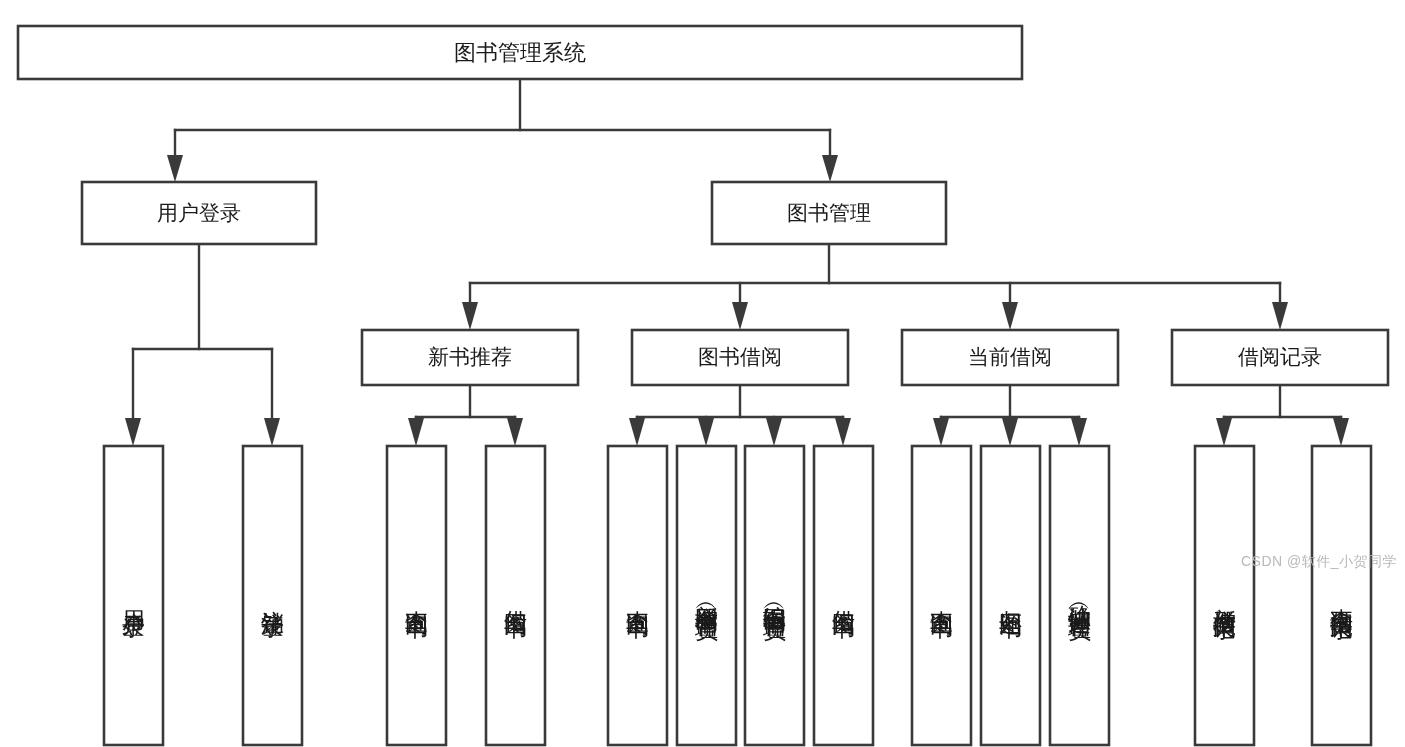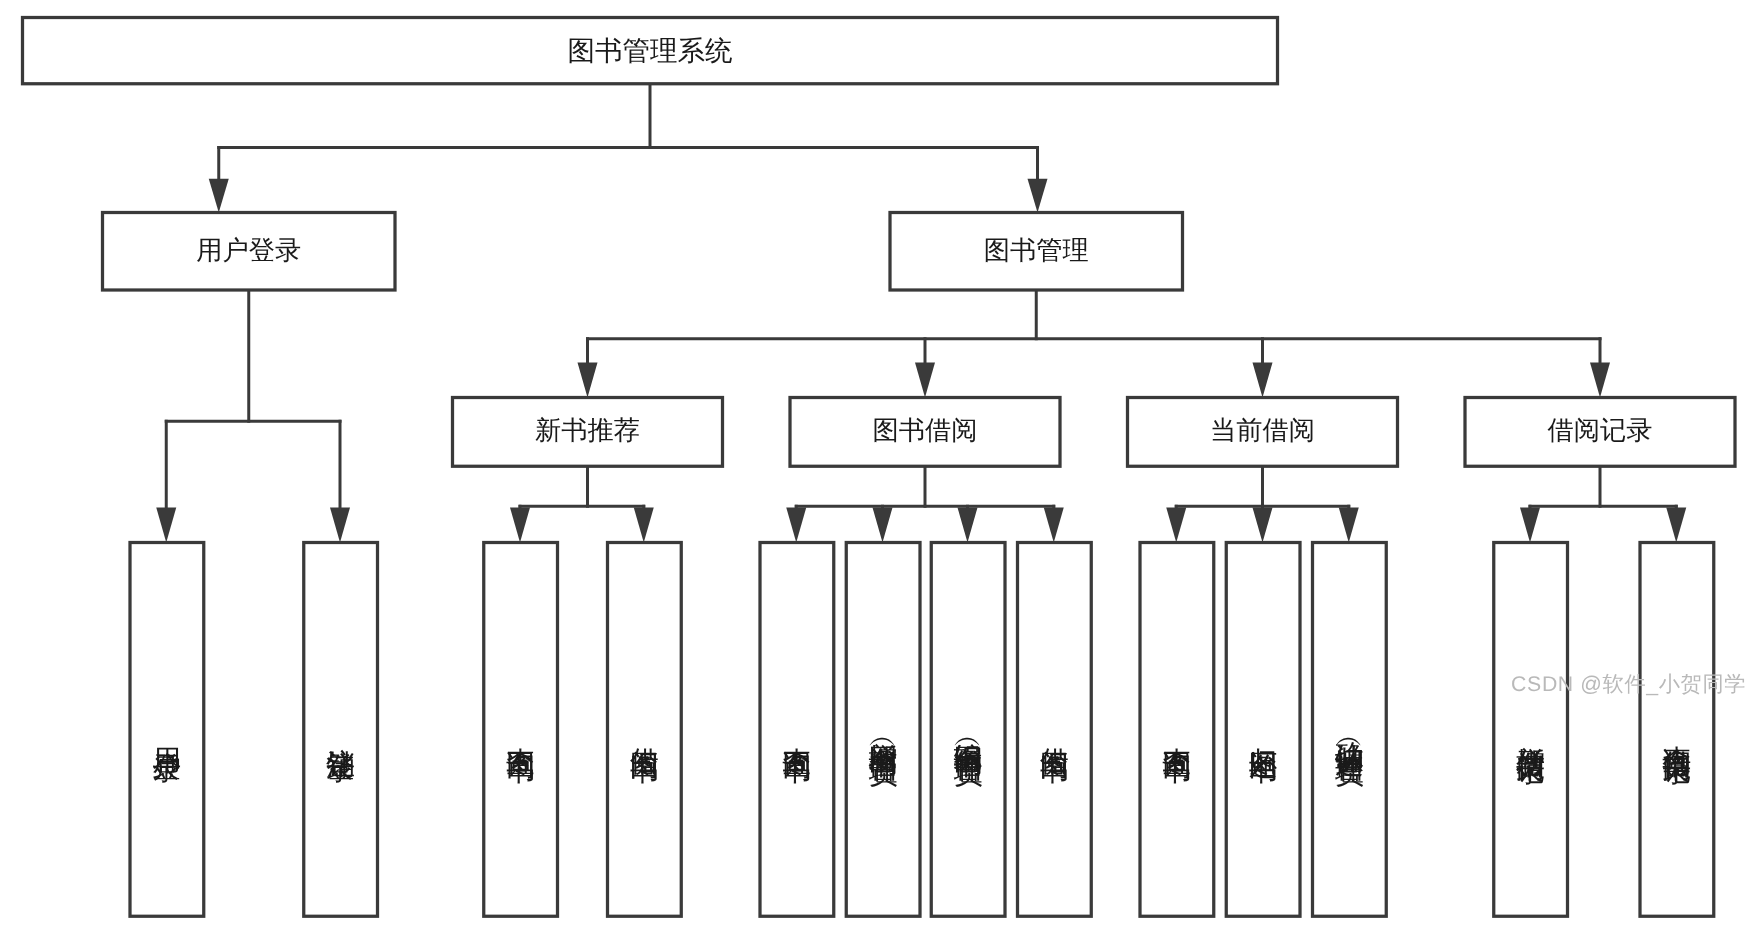--- a/index.html
+++ b/index.html
@@ -11,20 +11,21 @@
     width: 1405px;
     height: 747px;
     font-family: "Liberation Sans", "DejaVu Sans", sans-serif;
     overflow: hidden;
   }
   #diagram-root {
     position: relative;
     width: 1405px;
     height: 563px;
     background: #ffffff;
+    margin-top: 12px;
   }
   svg.diagram-canvas {
     position: absolute;
     left: 0;
     top: 0;
     width: 1405px;
     height: 747px;
   }
   .node-box {
     fill: #ffffff;
@@ -69,21 +70,21 @@
     display: flex;
     align-items: center;
     justify-content: center;
     pointer-events: none;
   }
   .watermark {
     position: absolute;
     right: 8px;
     bottom: 4px;
     font-family: "Liberation Sans", "DejaVu Sans", sans-serif;
-    font-size: 17px;
+    font-size: 14px;
     color: #b9b9b9;
     white-space: nowrap;
     letter-spacing: 0.5px;
   }
 </style>
 </head>
 <body>
 
 <div id="diagram-root">
 

